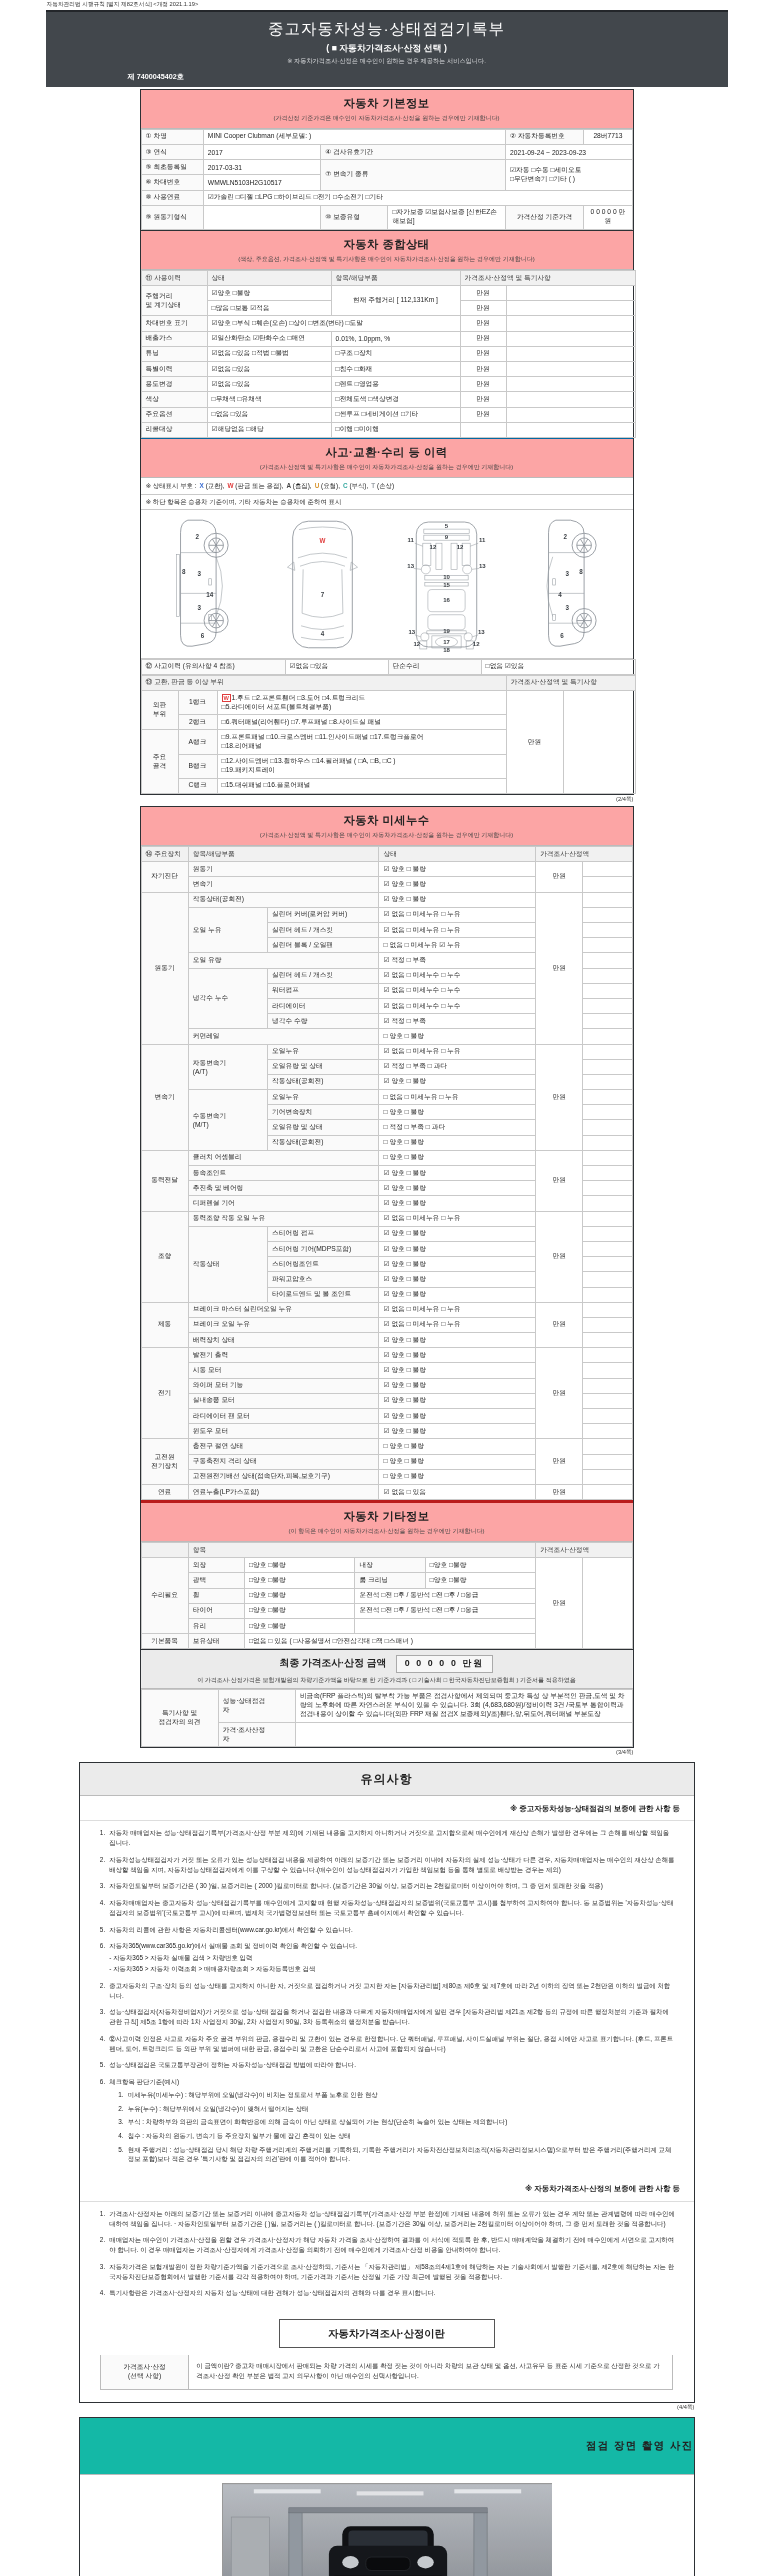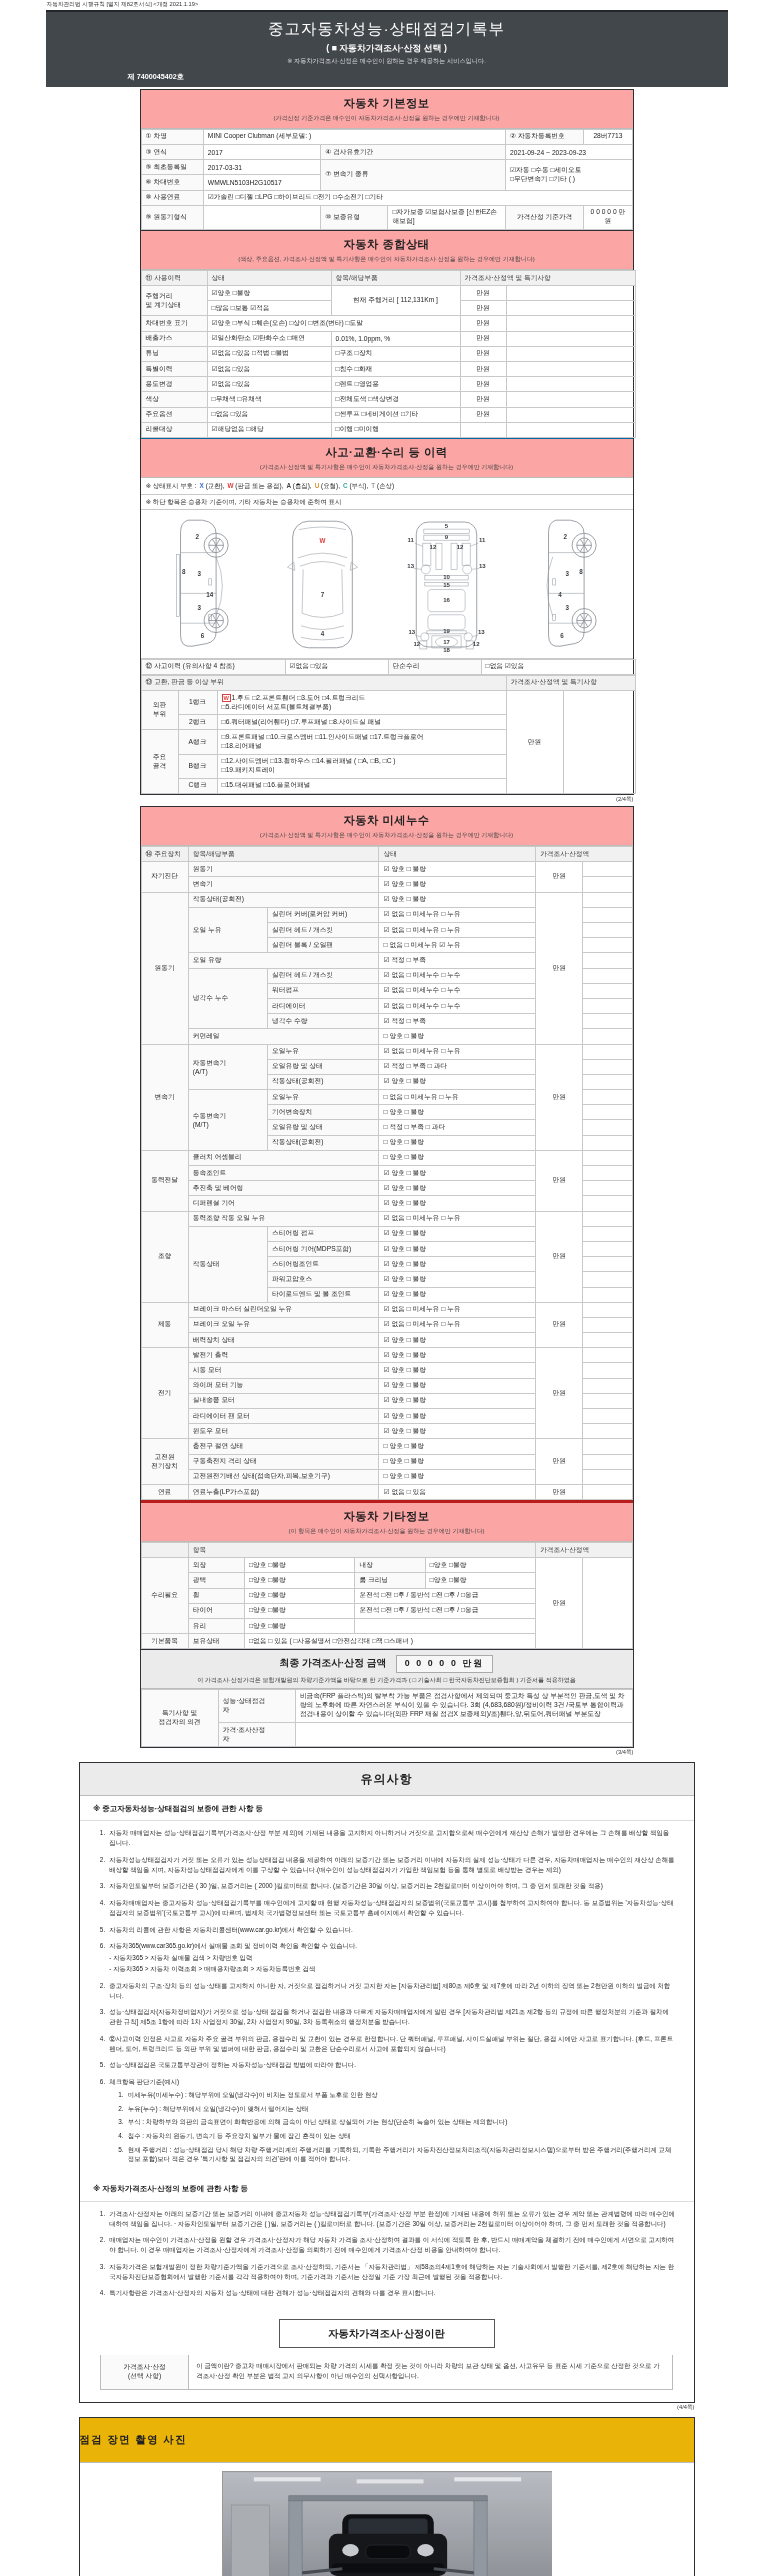--- a/index.html
+++ b/index.html
@@ -51,38 +51,38 @@
 
   
   .final-band { background:#ebebeb; border-top:1px solid #2d3135; border-bottom:0.5px solid #bbb; padding:4.1px 5.2px 3.1px 5.2px; }
   .final-line { display:flex; justify-content:center; align-items:center; gap:9.3px; }
   .final-line .fl { font-size:9.8px; font-weight:bold; }
   .final-line .fv { font-size:8.8px; font-weight:bold; background:#f7f7f7; border:0.5px solid #aaa; padding:2.1px 8.2px; letter-spacing:2.1px; }
   .final-note { text-align:center; font-size:6px; margin-top:3.1px; color:#333; }
 
   
   .notice-title { background:#ebebeb; border-bottom:0.5px solid #bbb; text-align:center; font-size:12px; font-weight:bold; padding:7.2px 0; letter-spacing:1px; }
-  .notice-sec { font-size:7.5px; font-weight:bold; padding:8.2px 13.4px 6.2px 13.4px; border-bottom:0.5px solid #ddd; }
+  .notice-sec { font-size:7.5px; font-weight:bold; padding:8.2px 13.4px 6.2px 13.4px; border-bottom:0.5px solid #ddd;text-align:right; }
   .notice-list { padding:7.2px 17.5px 5.2px 17.5px; }
   .notice-item { display:flex; gap:4.1px; margin-bottom:6.7px; font-size:6.4px; line-height:1.55; color:#222; }
   .notice-item .no { min-width:8.2px; text-align:right; }
   .notice-sub { margin-top:2.1px; font-size:6.4px; line-height:1.55; }
   .notice-sub div { margin-top:1px; }
   .notice-subnum { display:flex; gap:4.1px; margin-top:3.6px; margin-left:7.2px; }
   .notice-subnum .no { min-width:7.2px; text-align:right; }
 
   
   .pricebox-wrap { padding:9.3px 20.6px 11.3px 20.6px; }
   .pricebox-title { width:216px; margin:0 auto; border:1px solid #555; text-align:center; font-size:10.3px; font-weight:bold; padding:6.2px 0; background:#fff; }
   .pricebox-body { display:flex; border:0.5px solid #bbb; border-top:none; margin-top:7.2px; }
   .pricebox-body .pl { width:88px; border-right:0.5px solid #bbb; background:#fafafa; font-size:6.7px; text-align:center; padding:8.2px 4.1px; white-space:pre-line; }
   .pricebox-body .pr { flex:1; font-size:6.4px; line-height:1.6; padding:6.2px 7.2px; color:#222; }
 
   
-  .photo-head { background:#eab308; border-bottom:0.5px solid #bbb; text-align:left; font-size:10.3px; font-weight:bold; padding:15px 0; letter-spacing:1.5px; }
+  .photo-head { background:#14b8a6; border-bottom:0.5px solid #bbb; text-align:right; font-size:10.3px; font-weight:bold; padding:21px 0; letter-spacing:1.5px; }
   .photo-area { padding:8.2px 0 4.1px 0; display:flex; flex-direction:column; align-items:center; gap:7.2px; }
   .photo-frame { width:330px; border:0.5px solid #999; background:#888; }
 
   
   col.c1{width:62px} col.c2{width:117px} col.c3{width:67px} col.c4{width:117px} col.c5{width:78px} col.c6{width:48px}
 </style>
 </head>
 <body>
 
 <div class="page">

